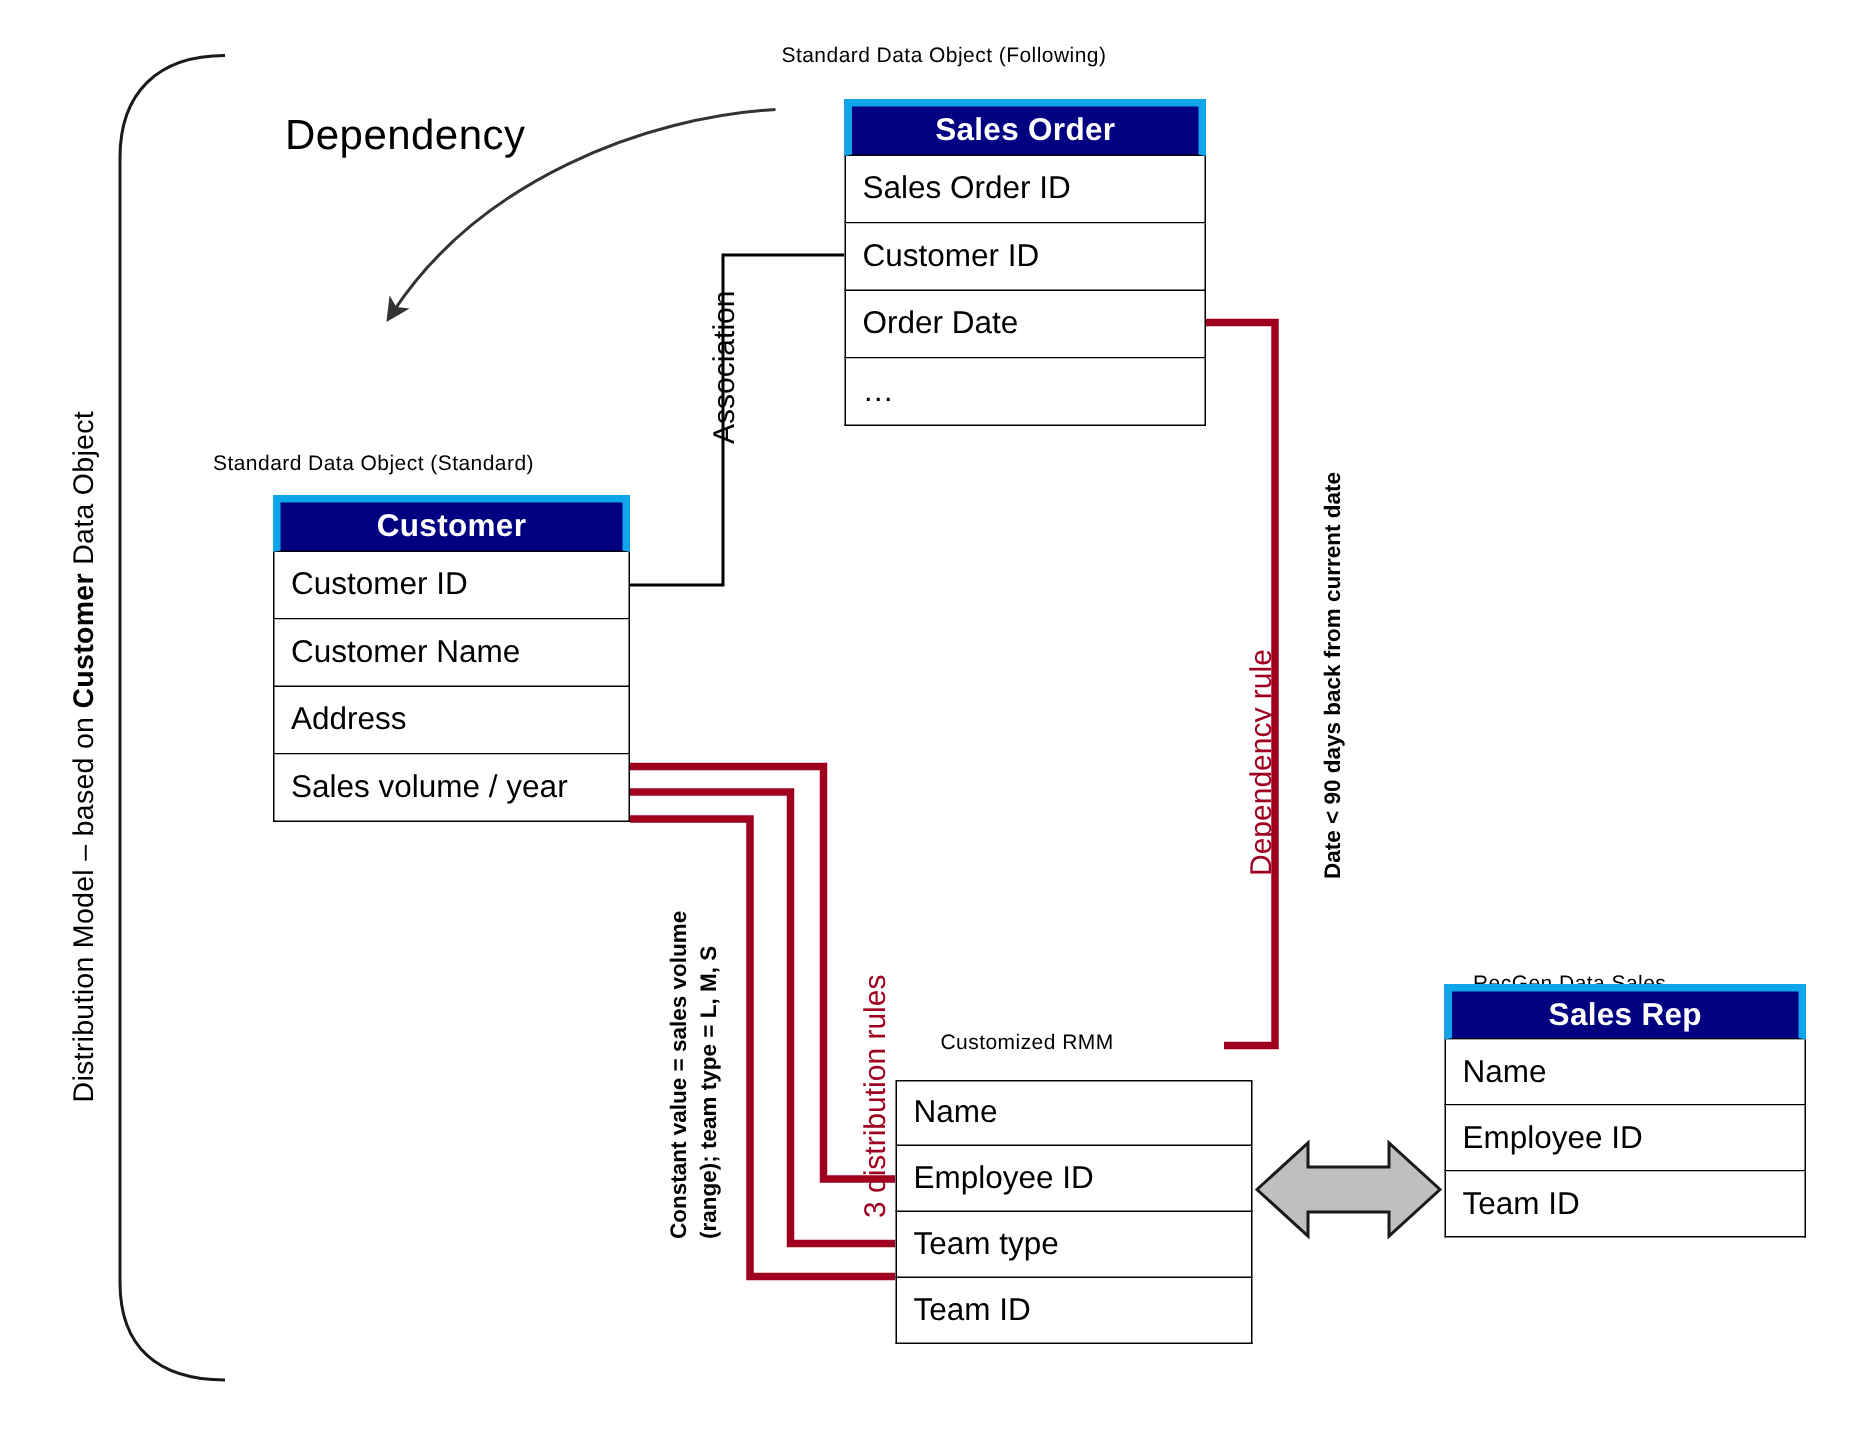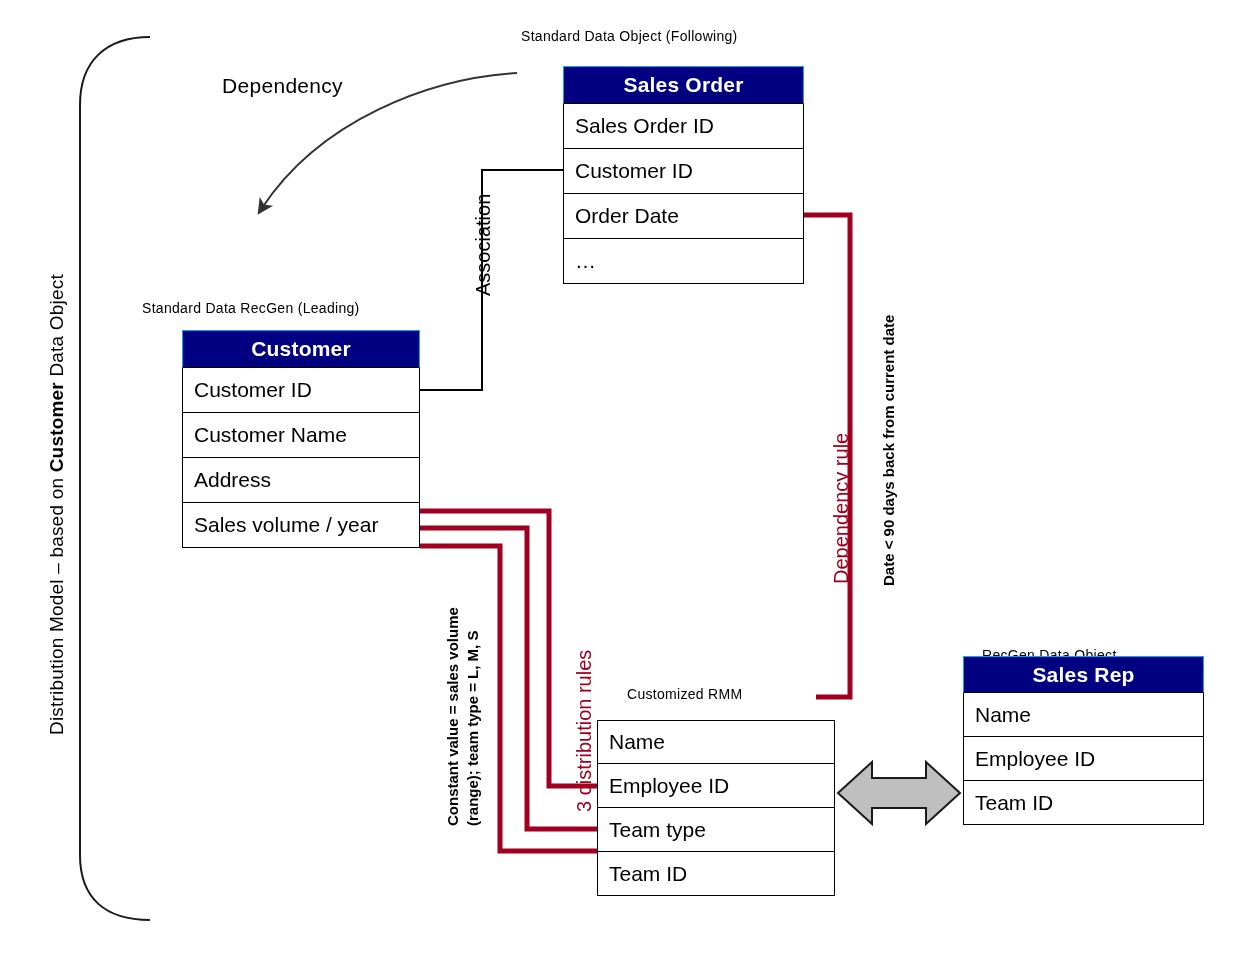--- a/index.html
+++ b/index.html
@@ -6,21 +6,21 @@
   body{width:1248px;height:960px;font-family:"Liberation Sans",sans-serif;color:#000;}
   #stage{position:relative;width:1248px;height:960px;overflow:hidden;background:#fff;}
 
   .svg-layer{position:absolute;left:0;top:0;width:1248px;height:960px;pointer-events:none;}
 
   
   .entity{position:absolute;box-sizing:border-box;background:#fff;}
   .entity .hdr{
     background:#000080;color:#fff;font-weight:bold;font-size:21px;
     text-align:center;letter-spacing:.2px;
-    border:1px solid #0ea5e9;border-bottom:1px solid #000;
+    border:5px solid #0ea5e9;border-bottom:1px solid #000;
     box-sizing:border-box;display:flex;align-items:center;justify-content:center;
   }
   .entity .row{
     border:1px solid #000;border-top:none;box-sizing:border-box;
     font-size:21px;display:flex;align-items:center;padding-left:11px;
     background:#fff;color:#000;
   }
   .entity.noheader .row:first-child{border-top:1px solid #000;}
 
   
@@ -60,29 +60,29 @@
     <polyline points="420,528 527,528 527,829 597,829" fill="none" stroke="#A00020" stroke-width="5"></polyline>
     <polyline points="420,546 500,546 500,851 597,851" fill="none" stroke="#A00020" stroke-width="5"></polyline>
 
     <path d="M838,793 L872,762 L872,778 L926,778 L926,762 L960,793 L926,824 L926,808 L872,808 L872,824 Z" fill="#BFBFBF" stroke="#1a1a1a" stroke-width="2" stroke-linejoin="miter"></path>
   </svg>
 
   <div class="vlabel rot v-side-title" style="left:46px; top:735px;">
     <span>Distribution Model – based on </span><b>Customer</b><span> Data Object</span>
   </div>
 
-  <div class="cap" style="left:190px; top:74px; font-size:21px;margin-left:32px;">Dependency</div>
+  <div class="cap" style="left:190px; top:74px; font-size:28px;">Dependency</div>
 
   <div class="cap" style="left:521px; top:28px;">Standard Data Object (Following)</div>
 
-  <div class="cap" style="left:142px; top:300px;">Standard Data RecGen (Leading)</div>
+  <div class="cap" style="left:142px; top:300px;">Standard Data Object (Standard)</div>
 
   <div class="cap" style="left:627px; top:686px;">Customized  RMM</div>
 
-  <div class="cap" style="left:982px; top:647px;">RecGen Data Object</div>
+  <div class="cap" style="left:982px; top:647px;">RecGen Data Sales</div>
 
   <div class="vlabel rot v-assoc" style="left:472px; top:296px;">Association</div>
 
   <div class="vlabel rot v-red" style="left:830px; top:584px;">Dependency rule</div>
   <div class="vlabel rot v-small2" style="left:880px; top:586px;">Date &lt; 90 days back from current date</div>
 
   <div class="vlabel rot v-red" style="left:573px; top:812px;">3 distribution rules</div>
   <div class="vlabel rot v-small" style="left:443px; top:826px;">
     <div>Constant value = sales volume</div>
     <div>(range); team type = L, M, S</div>

